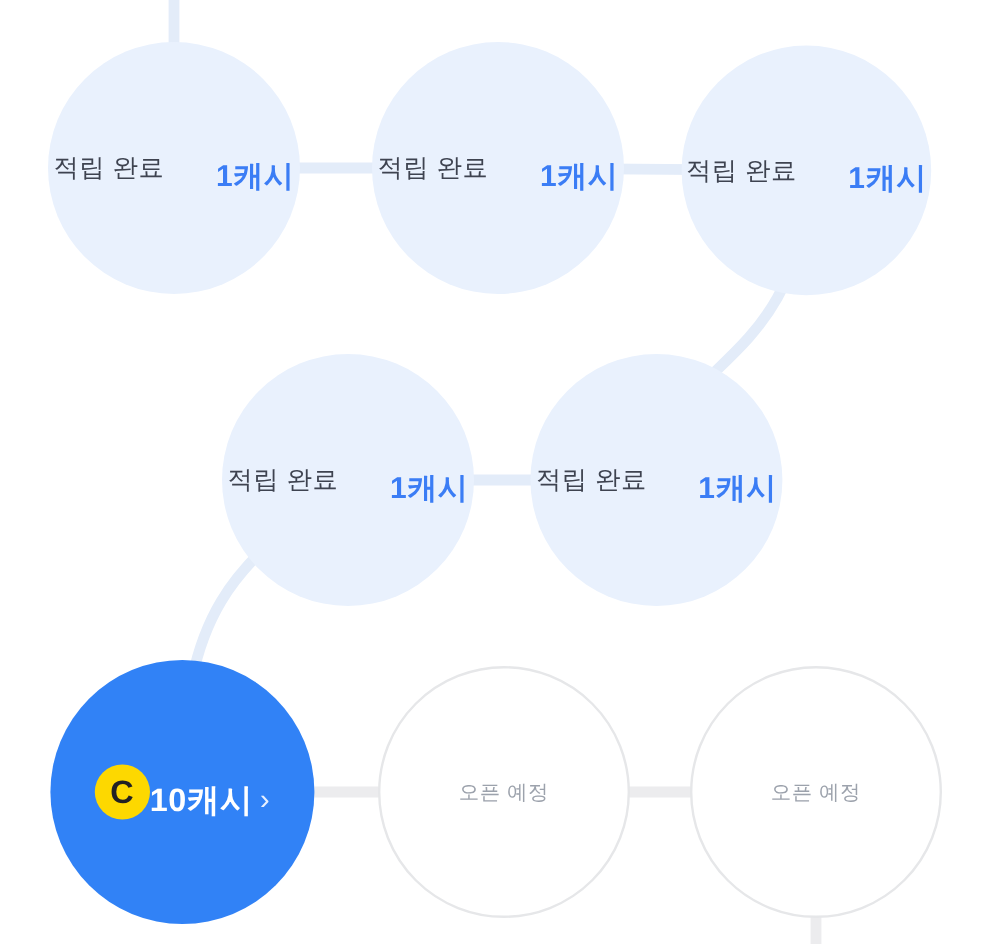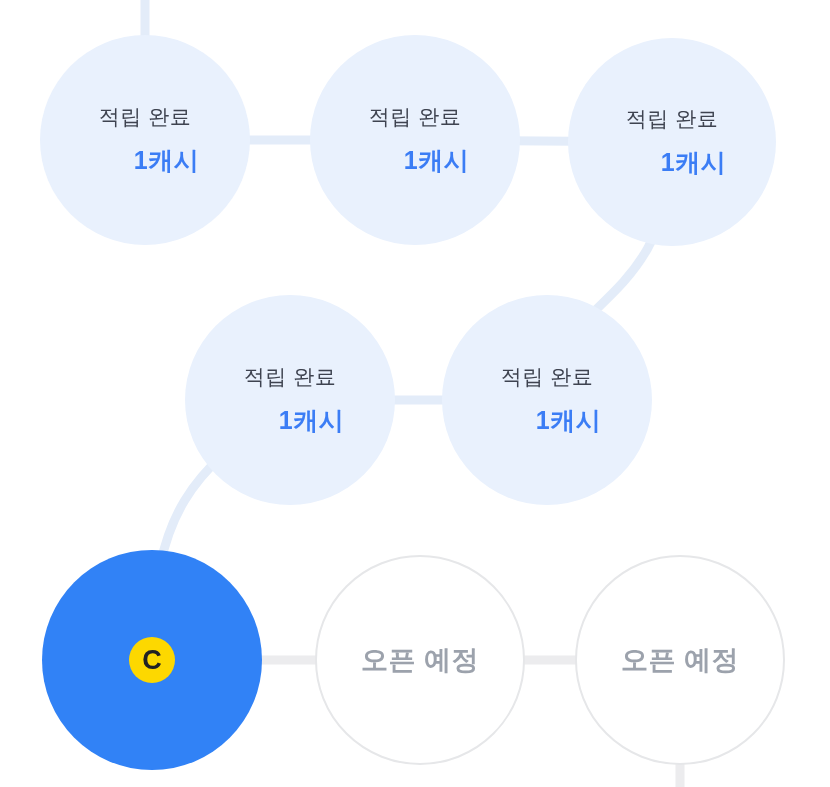--- a/index.html
+++ b/index.html
@@ -22,37 +22,37 @@
     overflow:hidden;
     font-family:"Liberation Sans","DejaVu Sans",sans-serif;
   }
   .connectors{position:absolute;left:0;top:0;width:830px;height:787px;}
   .connectors path{fill:none;stroke-width:9;}
   .connectors path.c-blue{stroke:var(--connector-blue);}
   .connectors path.c-gray{stroke:var(--connector-gray);}
   .node{
     position:absolute;
     border-radius:50%;
-    display:flex;flex-direction:column;
+    display:flex;
     align-items:center;justify-content:center;
     box-sizing:border-box;
     text-align:center;
   }
   .node.done{background:var(--light-blue-fill);}
   .node.done .node-label{
     font-size:21px;color:var(--dark-text);font-weight:400;letter-spacing:0.5px;
   }
   .node.done .node-amount{
     margin-top:13px;font-size:25px;font-weight:700;color:var(--blue-text);letter-spacing:0.5px;margin-left:43px;
   }
   .node.upcoming{
     background:#ffffff;border:2px solid var(--white-circle-border);
   }
   .node.upcoming .node-label{
-    font-size:27px;color:var(--gray-text);font-weight:700;letter-spacing:0.5px;
+    font-size:17px;color:var(--gray-text);font-weight:400;letter-spacing:0.5px;
   }
   .node.current{background:var(--blue);cursor:pointer;}
   .coin{
     width:46px;height:46px;border-radius:50%;
     background:var(--coin-yellow);
     display:flex;align-items:center;justify-content:center;
     font-size:27px;font-weight:800;color:var(--coin-letter-color);
     line-height:1;
   }
   .current-amount{
@@ -103,20 +103,24 @@
 
   <div class="node done" style="left:442px;top:295px;width:210px;height:210px;">
     <div class="node-label">적립 완료</div>
     <div class="node-amount">1캐시</div>
   </div>
 
   <div class="node current" style="left:42px;top:550px;width:220px;height:220px;">
     <div class="coin">
       <span>C</span>
     </div>
+    <div class="current-amount">
+      <span>10캐시</span>
+      <span class="chev">›</span>
+    </div>
   </div>
 
   <div class="node upcoming" style="left:315px;top:555px;width:210px;height:210px;">
     <div class="node-label">오픈 예정</div>
   </div>
 
   <div class="node upcoming" style="left:575px;top:555px;width:210px;height:210px;">
     <div class="node-label">오픈 예정</div>
   </div>
 

